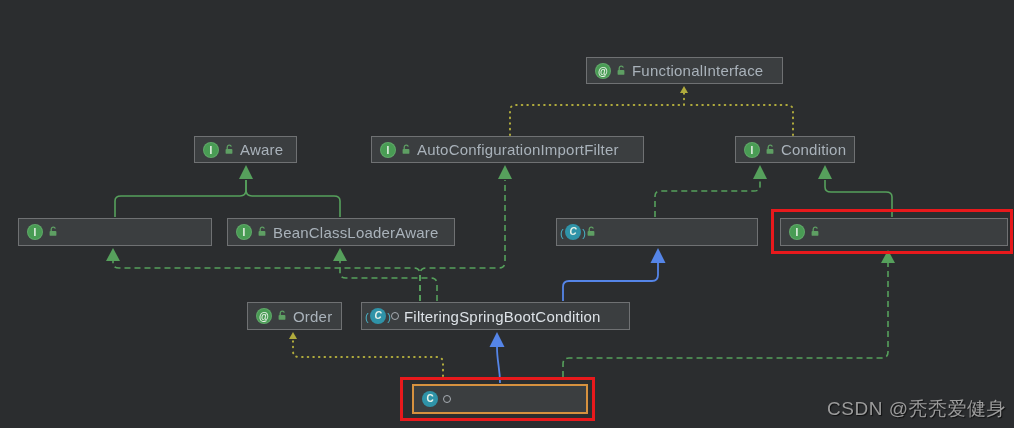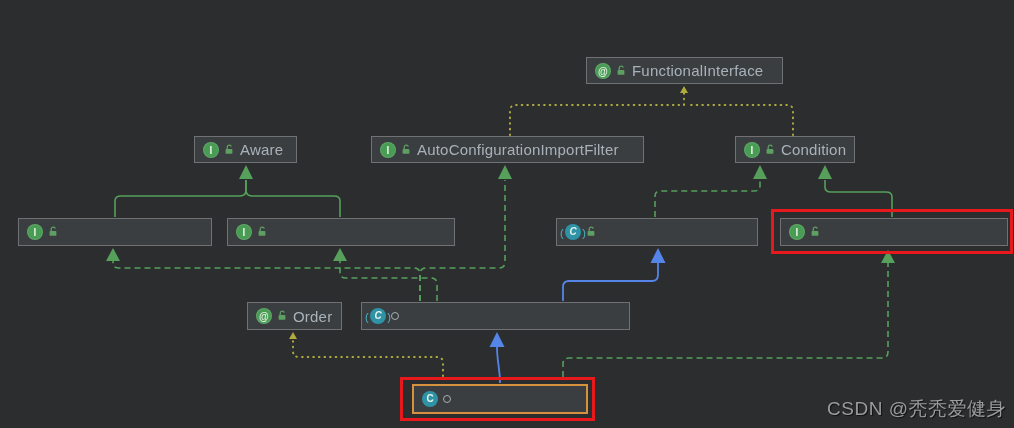--- a/index.html
+++ b/index.html
@@ -121,20 +121,21 @@
         </span>
       </div>
       <div class="node kind-interface" style="left: 227px; top: 218px; width: 228px; height: 28px;">
         <span class="type-icon green">I</span>
         <span class="vis-icon">
           <svg width="11" height="12" viewBox="0 0 11 12">
             <path d="M3.2 5.2 V3.3 a2.1 2.1 0 0 1 4.1 -0.7" fill="none" stroke="#5e9f63" stroke-width="1.3"></path>
             <rect x="1.6" y="5" width="6.8" height="4.8" rx="0.9" fill="#5e9f63"></rect>
           </svg>
         </span>
+        <span class="label">BeanClassLoaderAware</span>
       </div>
       <div class="node kind-abstract-class" style="left: 556px; top: 218px; width: 202px; height: 28px;">
         <span class="type-icon teal abstract">C</span>
         <span class="vis-icon">
           <svg width="11" height="12" viewBox="0 0 11 12">
             <path d="M3.2 5.2 V3.3 a2.1 2.1 0 0 1 4.1 -0.7" fill="none" stroke="#5e9f63" stroke-width="1.3"></path>
             <rect x="1.6" y="5" width="6.8" height="4.8" rx="0.9" fill="#5e9f63"></rect>
           </svg>
         </span>
       </div>
@@ -155,20 +156,21 @@
             <rect x="1.6" y="5" width="6.8" height="4.8" rx="0.9" fill="#5e9f63"></rect>
           </svg>
         </span>
         <span class="label">Order</span>
       </div>
       <div class="node kind-abstract-class" style="left: 361px; top: 302px; width: 269px; height: 28px;">
         <span class="type-icon teal abstract">C</span>
         <span class="vis-icon">
           <span class="pkg-circle"></span>
         </span>
+        <span class="label">FilteringSpringBootCondition</span>
       </div>
       <div class="node kind-class selected" style="left: 412px; top: 384px; width: 176px; height: 30px;">
         <span class="type-icon teal">C</span>
         <span class="vis-icon">
           <span class="pkg-circle"></span>
         </span>
       </div>
     </div>
   <div id="overlay-layer">
       <div class="red-box" style="left: 771px; top: 209px; width: 242px; height: 45px;"></div>

